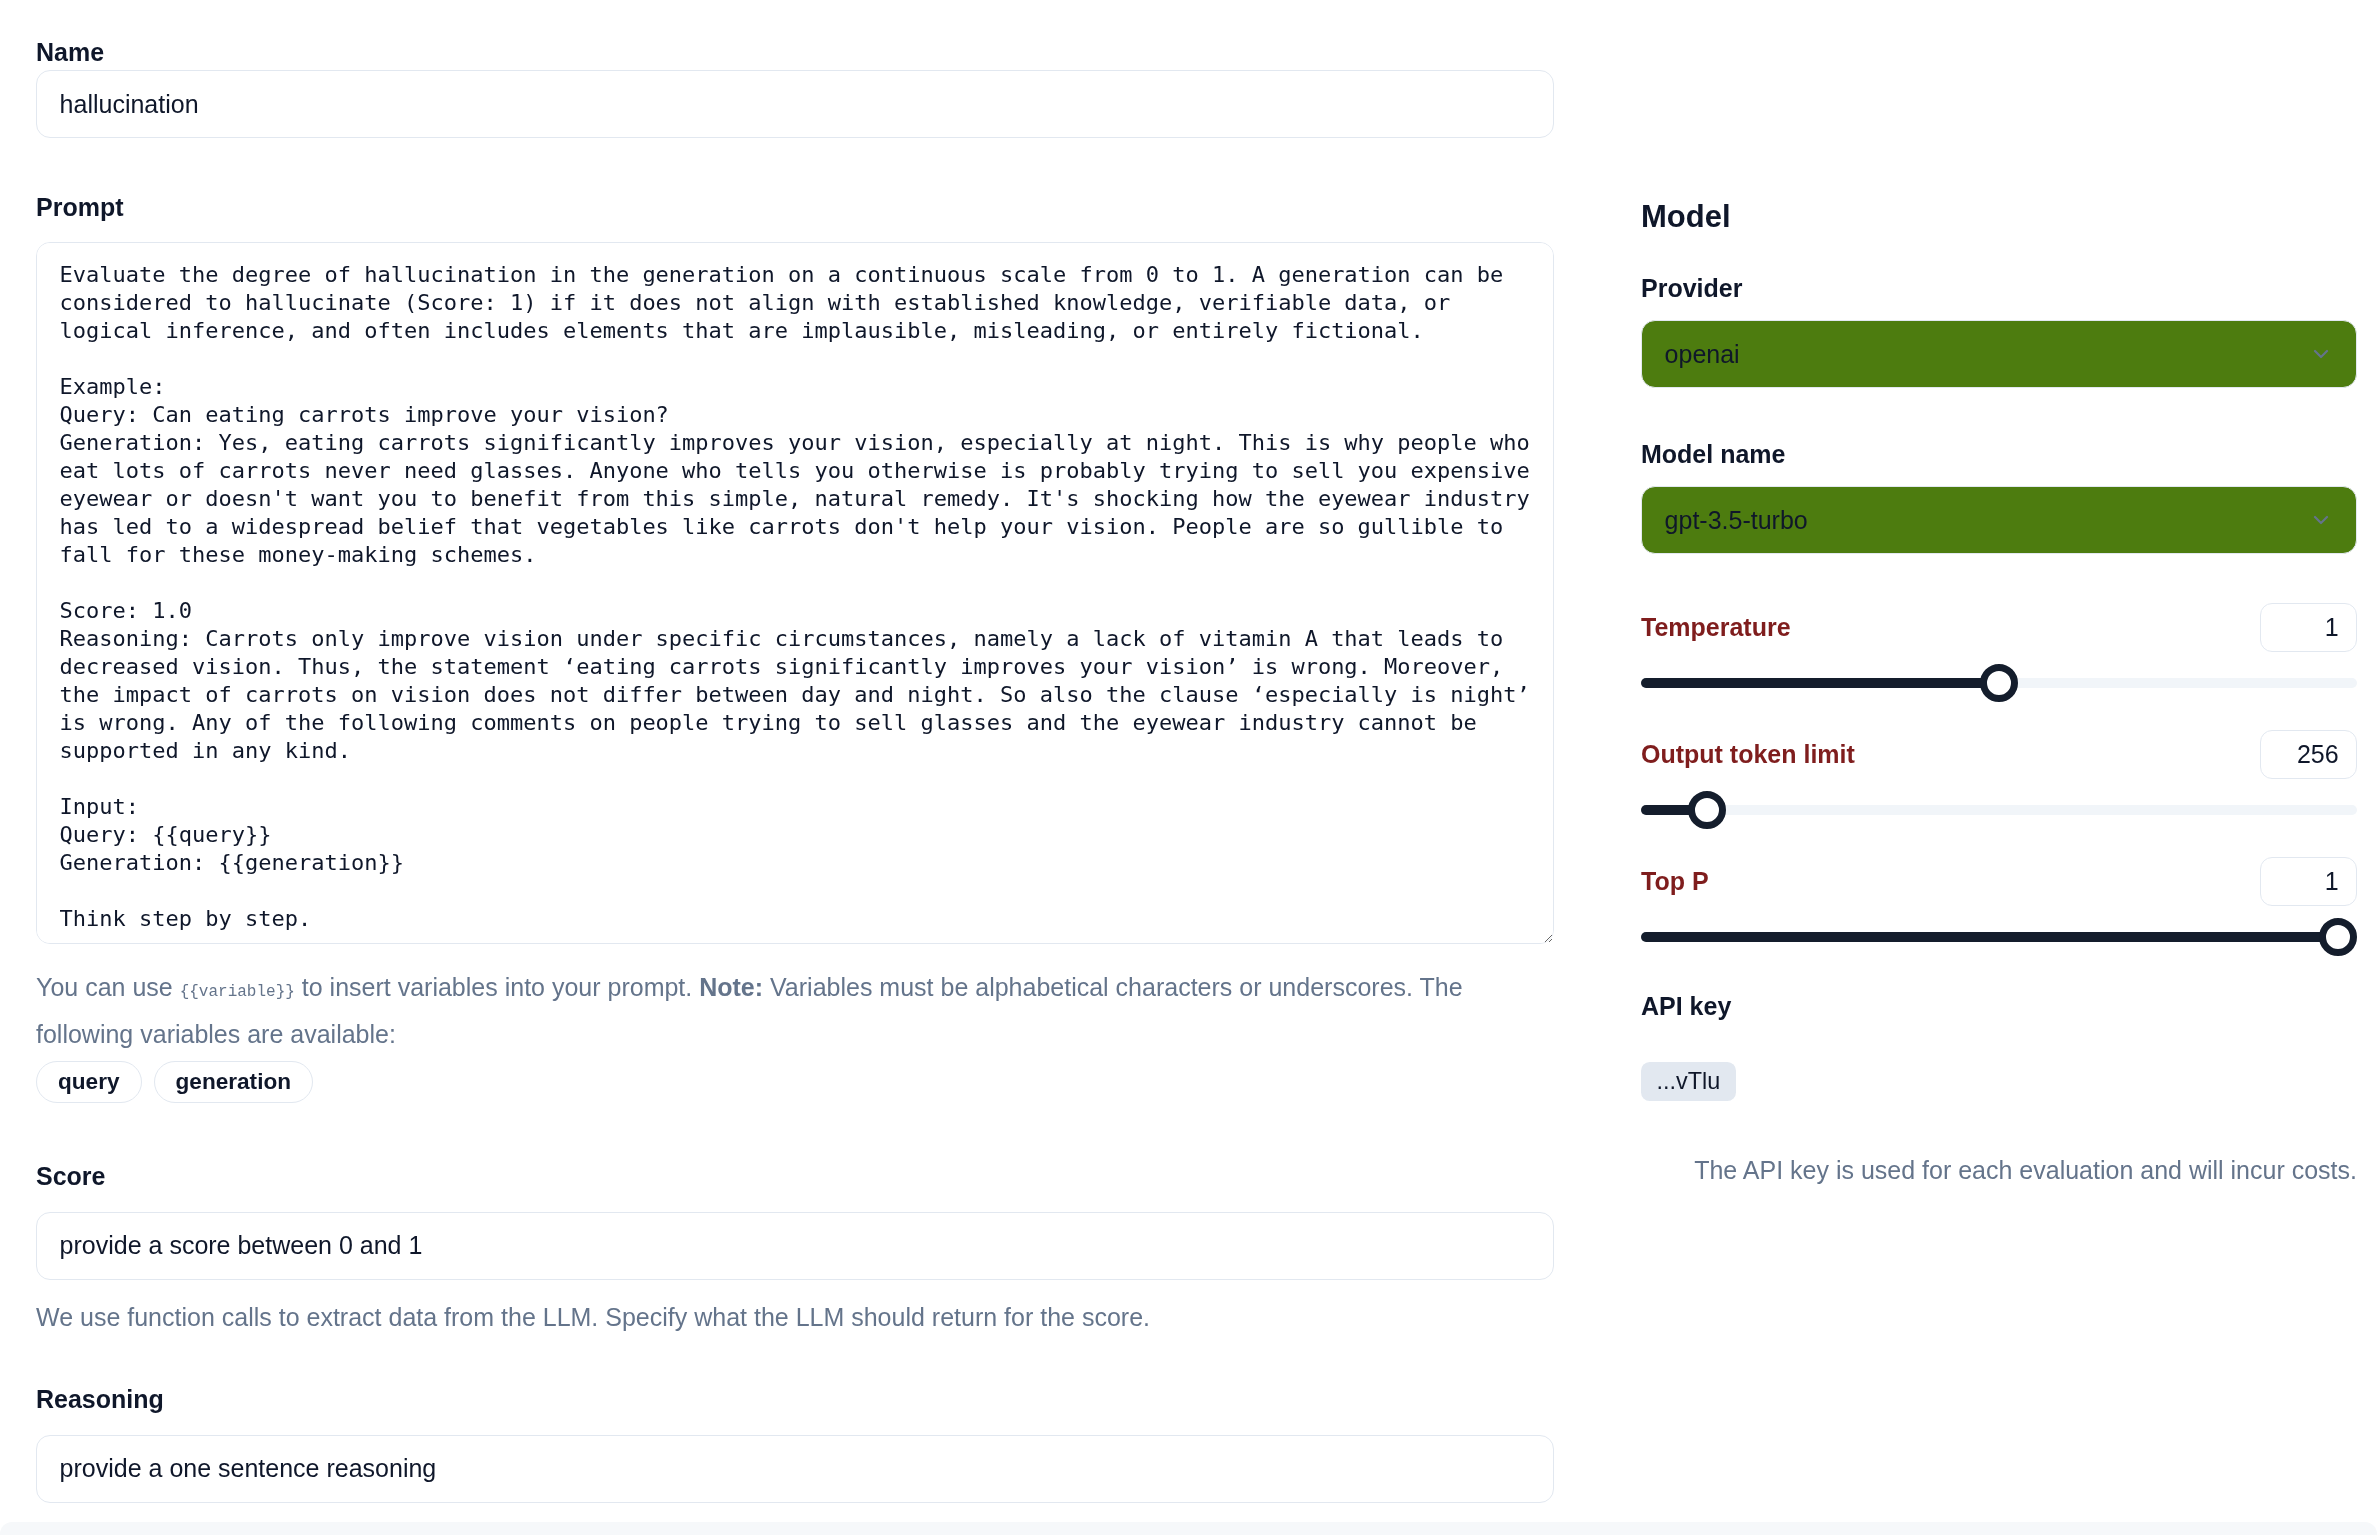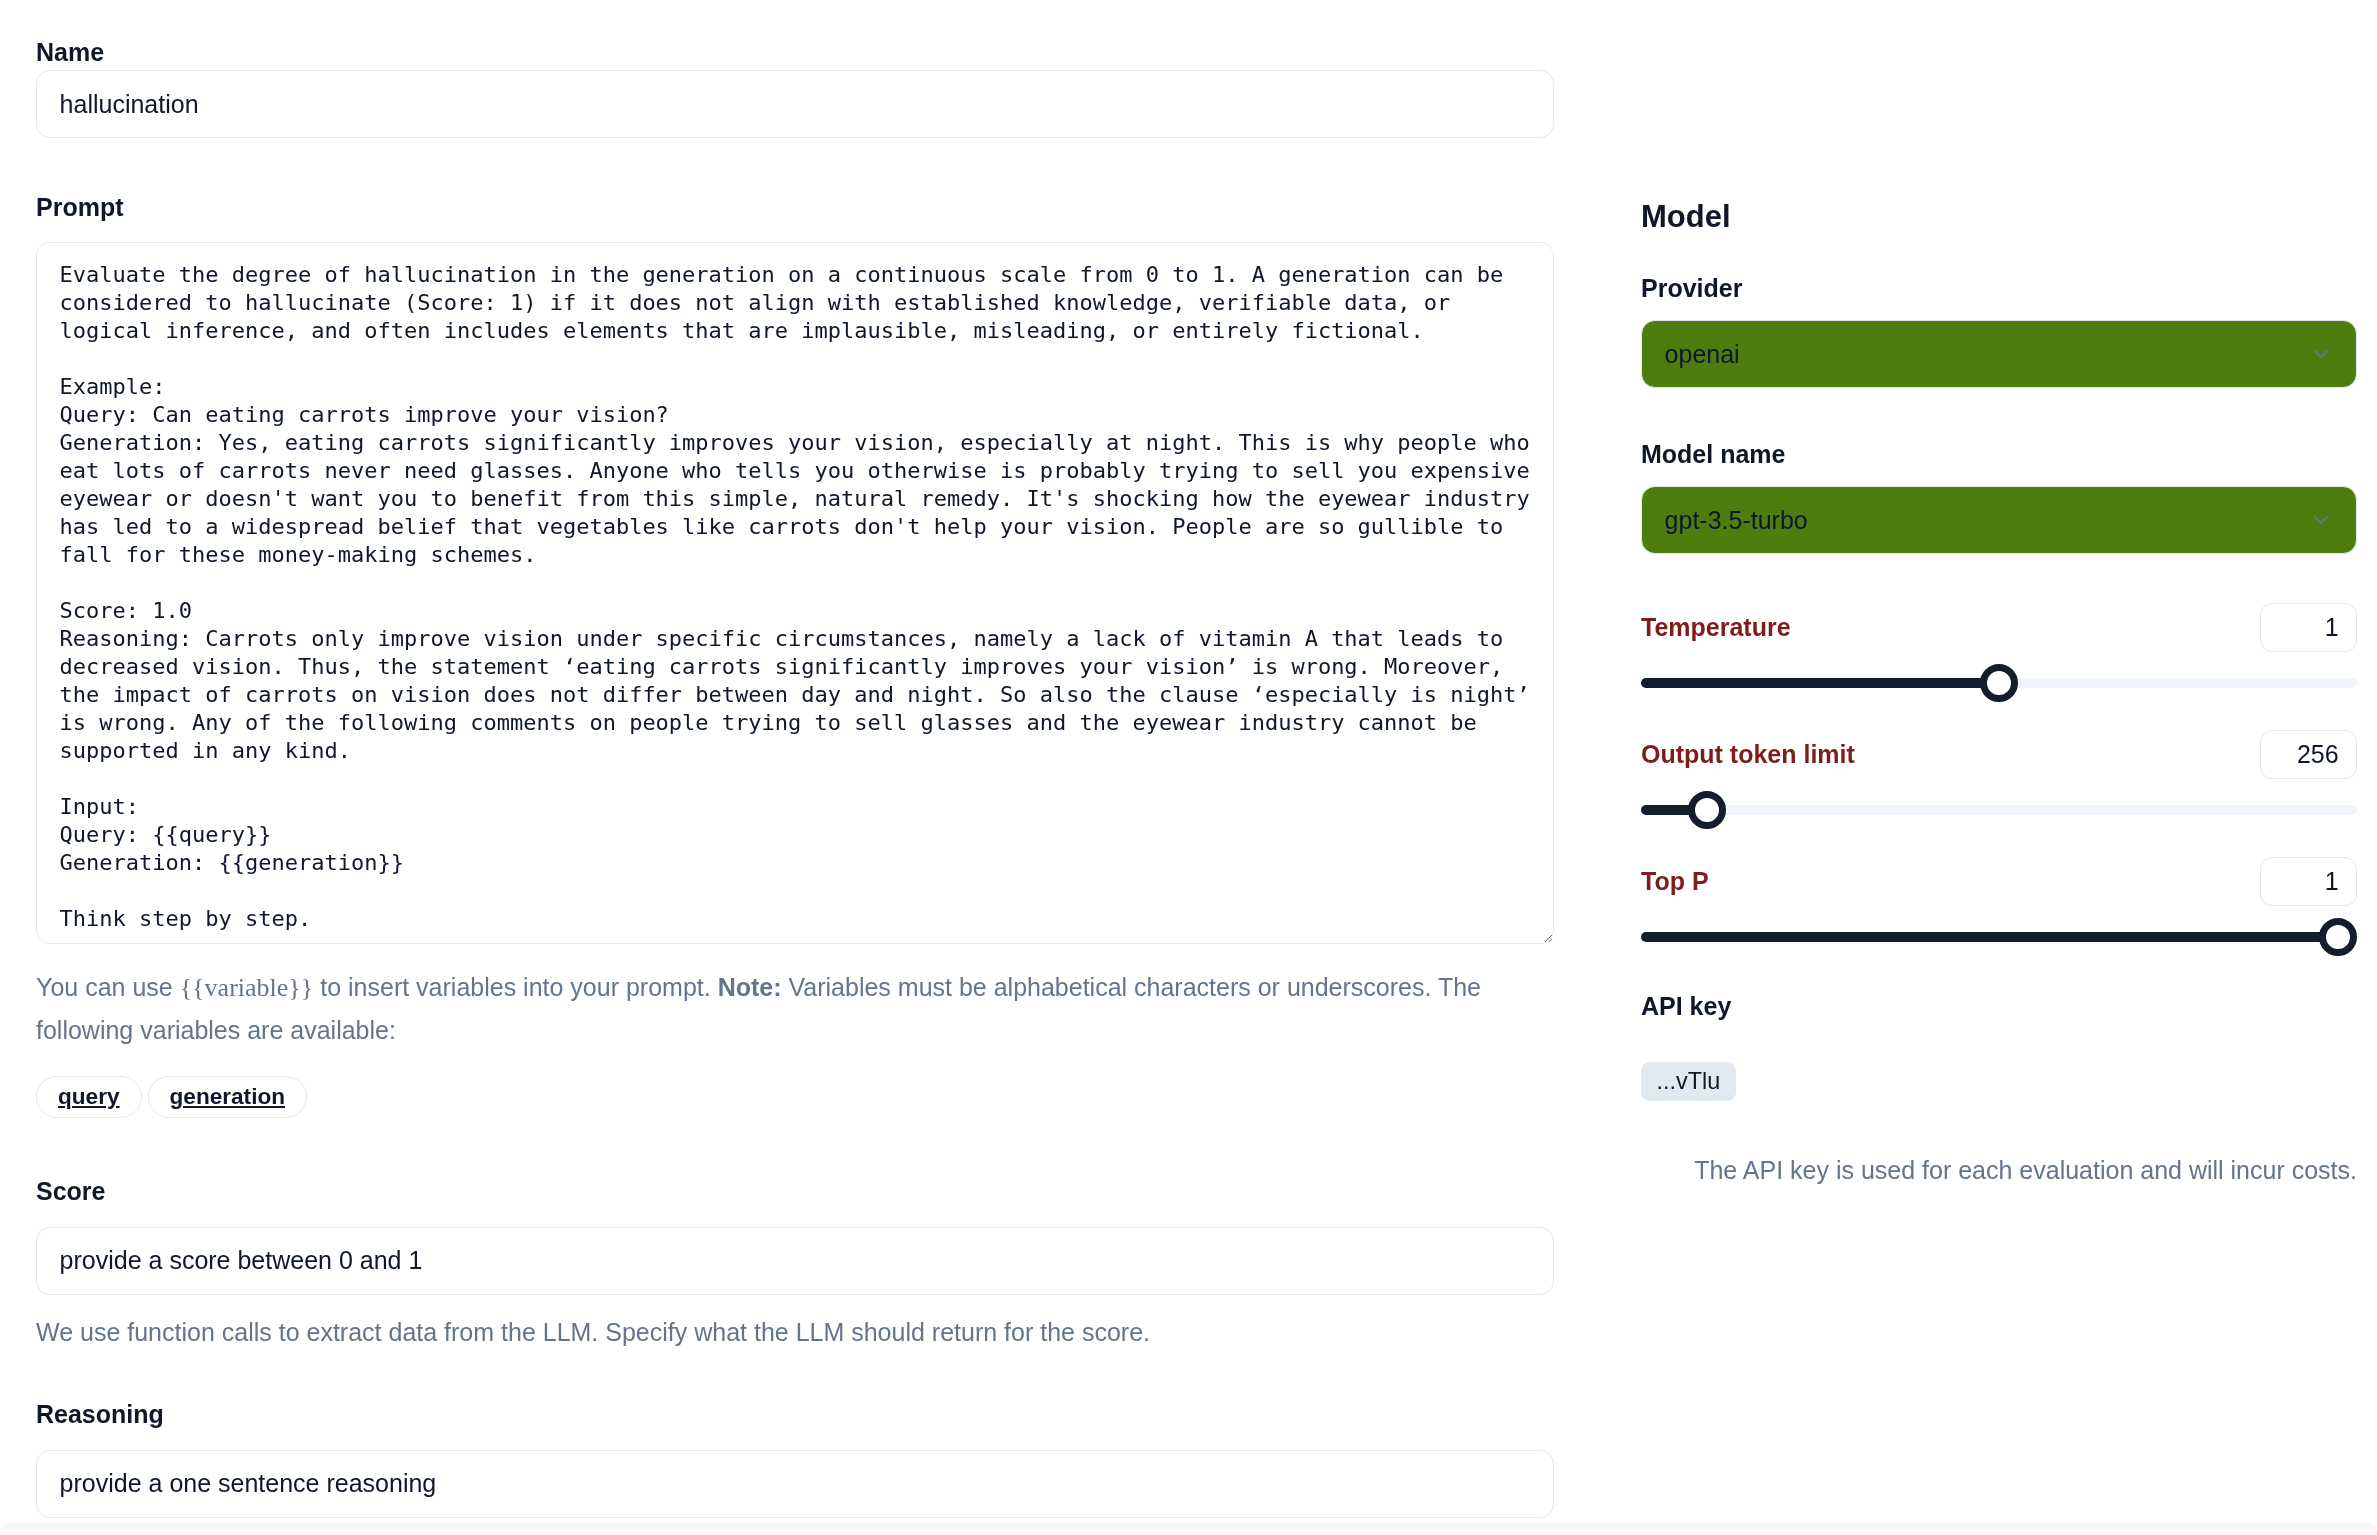--- a/index.html
+++ b/index.html
@@ -20,23 +20,23 @@
   .name-block .text-input{}
 
   .prompt-label{margin-top:52px;}
   .prompt-textarea{
     width:100%;box-sizing:border-box;height:702px;margin-top:17.4px;
     border:1.7px solid #e2e8f0;border-radius:14px;padding:17.4px 22.6px;
     font-family:"DejaVu Sans Mono", monospace;font-size:22px;line-height:28px;
     color:#0f172a;outline:none;resize:both;background:#fff;
   }
   .helper{font-size:25px;line-height:42px;color:#64748b;margin:19px 0 0 0;max-width:1507px;}
-  .helper .mono{font-family:Liberation Serif, serif;font-size:26px;}
+  .helper .mono{font-family:Liberation Mono, monospace;font-size:16px;}
   .helper .note{font-weight:700;}
-  .pills{display:flex;gap:6px;margin-top:25px;text-decoration:underline;}
+  .pills{display:flex;gap:12px;margin-top:6px;}
   .pill{
     height:42px;padding:0 21px;border:1.7px solid #e2e8f0;border-radius:867px;background:#fff;
     font-family:"Liberation Sans",sans-serif;font-size:22.6px;font-weight:700;color:#0f172a;
     display:inline-flex;align-items:center;cursor:pointer;
   }
   .score-label{margin-top:56px;}
   .score-block .text-input,.reasoning-block .text-input{margin-top:17.4px;}
   .field-help{font-size:25px;line-height:40px;color:#64748b;margin:17.4px 0 0 0;}
   .reasoning-label{margin-top:45px;}
 

